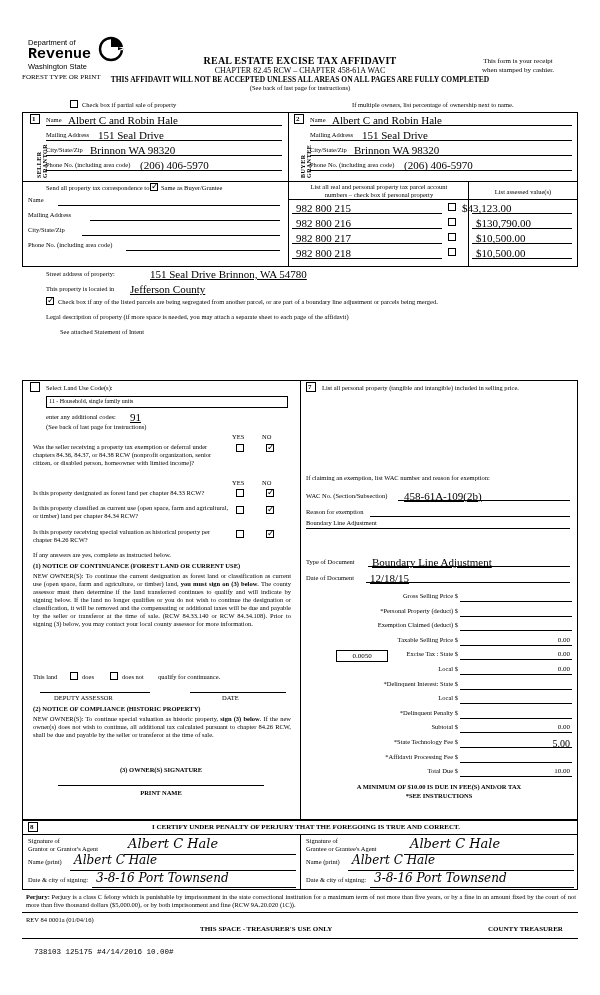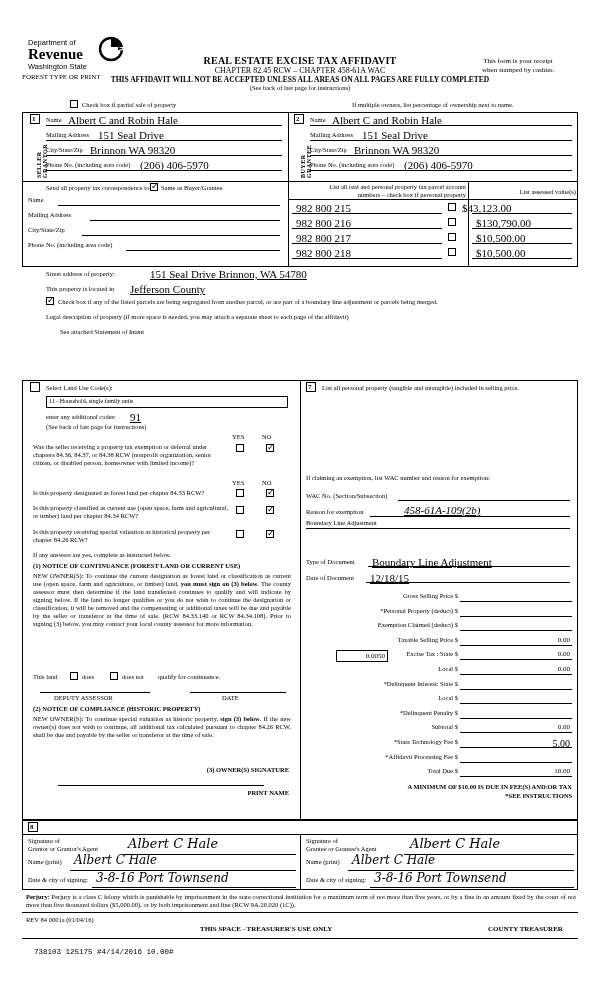--- a/index.html
+++ b/index.html
@@ -9,21 +9,21 @@
     font-family:"Liberation Serif", serif;
     font-size:7px; color:#000;
     position:relative;
     overflow:hidden;
   }
   .page { position:absolute; left:0; top:0; width:600px; height:995px; }
 
   
   .dept { position:absolute; left:28px; top:38px; width:170px; }
   .dept .small { font-size:7.5px; font-family:Liberation Sans, sans-serif; }
-  .dept .big { font-size:15px; font-weight:bold; font-family:Liberation Serif, serif; line-height:1.0; }
+  .dept .big { font-size:15px; font-weight:bold; font-family:Liberation Mono, monospace; line-height:1.0; }
   .dept .st { font-size:7.5px; font-family:"Liberation Sans", sans-serif; }
   .logo { position:absolute; left:98px; top:36px; width:26px; height:26px; }
 
   .title { position:absolute; left:0; top:55px; width:600px; text-align:center; }
   .title .t1 { font-size:10px; font-weight:bold; letter-spacing:0.2px; }
   .title .t2 { font-size:8px; }
   .title .t3 { font-size:7.5px; font-weight:bold; }
   .title .t4 { font-size:6.5px; }
 
   .receipt { position:absolute; right:22px; top:57px; text-align:center; font-size:7px; line-height:1.3; width:120px;}
@@ -47,21 +47,21 @@
   .cb.chk::after { content:"\2713"; position:absolute; left:0px; top:-3px; font-size:9px; font-family:"DejaVu Sans", sans-serif; }
 
   .txt { position:absolute; font-size:6.5px; line-height:1.22; }
   .txtb { position:absolute; font-size:6.5px; line-height:1.22; font-weight:bold; }
 
   .hand { font-family:"DejaVu Serif", serif; font-style:italic; font-size:12px; }
   .sig { font-family:"DejaVu Serif", serif; font-style:italic; font-size:13px; }
   .codebox { position:absolute; border:1px solid #000; font-size:6px; padding:1px 2px; background:#fff; }
 
   .right { text-align:right; }
-  .ctr { text-align:right; }
+  .ctr { text-align:center; }
 </style>
 </head>
 <body>
 
 <div class="page">
 
   <div class="dept">
     <div class="small">Department of</div>
     <div class="big">Revenue</div>
     <div class="st">Washington State</div>
@@ -243,21 +243,21 @@
   <div class="txtb ctr" style="left:33px; top:766px; width:256px;">(3) OWNER(S) SIGNATURE</div>
   <div class="line" style="left:58px; top:785px; width:206px;"></div>
   <div class="txtb ctr" style="left:33px; top:789px; width:256px;">PRINT NAME</div>
 
   <div class="bx" style="left:306px; top:382px; width:10px; height:10px;"></div>
   <div class="num" style="left:308px; top:383px;">7</div>
   <div class="txt" style="left:322px; top:384px; width:244px;">List all  personal property (tangible and intangible) included in selling price.</div>
 
   <div class="txt" style="left:306px; top:474px; width:262px;">If claiming an exemption, list WAC number and reason for exemption:</div>
   <div class="txt" style="left:306px; top:492px;">WAC No. (Section/Subsection)</div>
-  <div class="val" style="left:404px; top:504px;font-style:italic;">458-61A-109(2b)</div>
+  <div class="val" style="left:404px; top:490px;">458-61A-109(2b)</div>
   <div class="line" style="left:398px; top:500px; width:172px;"></div>
 
   <div class="txt" style="left:306px; top:508px;">Reason for exemption</div>
   <div class="line" style="left:370px; top:516px; width:200px;"></div>
   <div class="txt" style="left:306px; top:519px;">Boundary Line Adjustment</div>
   <div class="line" style="left:306px; top:528px; width:264px;"></div>
 
   <div class="txt" style="left:306px; top:558px;">Type of Document</div>
   <div class="val" style="left:372px; top:556px;">Boundary Line Adjustment</div>
   <div class="line" style="left:368px; top:566px; width:202px;"></div>
@@ -309,20 +309,21 @@
     </div>
 
   <div class="codebox ctr" style="left:336px; top:650px; width:52px; height:12px; font-size:7px;">0.0050</div>
 
   <div class="txtb ctr" style="left:306px; top:783px; width:266px;">A MINIMUM OF $10.00 IS DUE IN FEE(S) AND/OR TAX</div>
   <div class="txtb ctr" style="left:306px; top:792px; width:266px;">*SEE INSTRUCTIONS</div>
 
   <div class="bx" style="left:22px; top:820px; width:556px; height:70px;"></div>
   <div class="bx" style="left:28px; top:822px; width:10px; height:10px;"></div>
   <div class="num" style="left:30px; top:823px;">8</div>
+  <div class="txtb ctr" style="left:46px; top:823px; width:520px; font-size:7px;">I CERTIFY UNDER PENALTY OF PERJURY THAT THE FOREGOING IS TRUE AND CORRECT.</div>
   <div class="line" style="left:23px; top:834px; width:554px;"></div>
   <div class="vline" style="left:300px; top:834px; height:56px;"></div>
 
   <div class="txt" style="left:28px; top:837px; width:130px;">Signature of<br>Grantor or Grantor's Agent</div>
   <div class="sig" style="position:absolute; left:128px; top:836px;">Albert C Hale</div>
   <div class="line" style="left:124px; top:854px; width:172px;"></div>
 
   <div class="txt" style="left:306px; top:837px; width:140px;">Signature of<br>Grantee or Grantee's Agent</div>
   <div class="sig" style="position:absolute; left:410px; top:836px;">Albert C Hale</div>
   <div class="line" style="left:404px; top:854px; width:170px;"></div>

